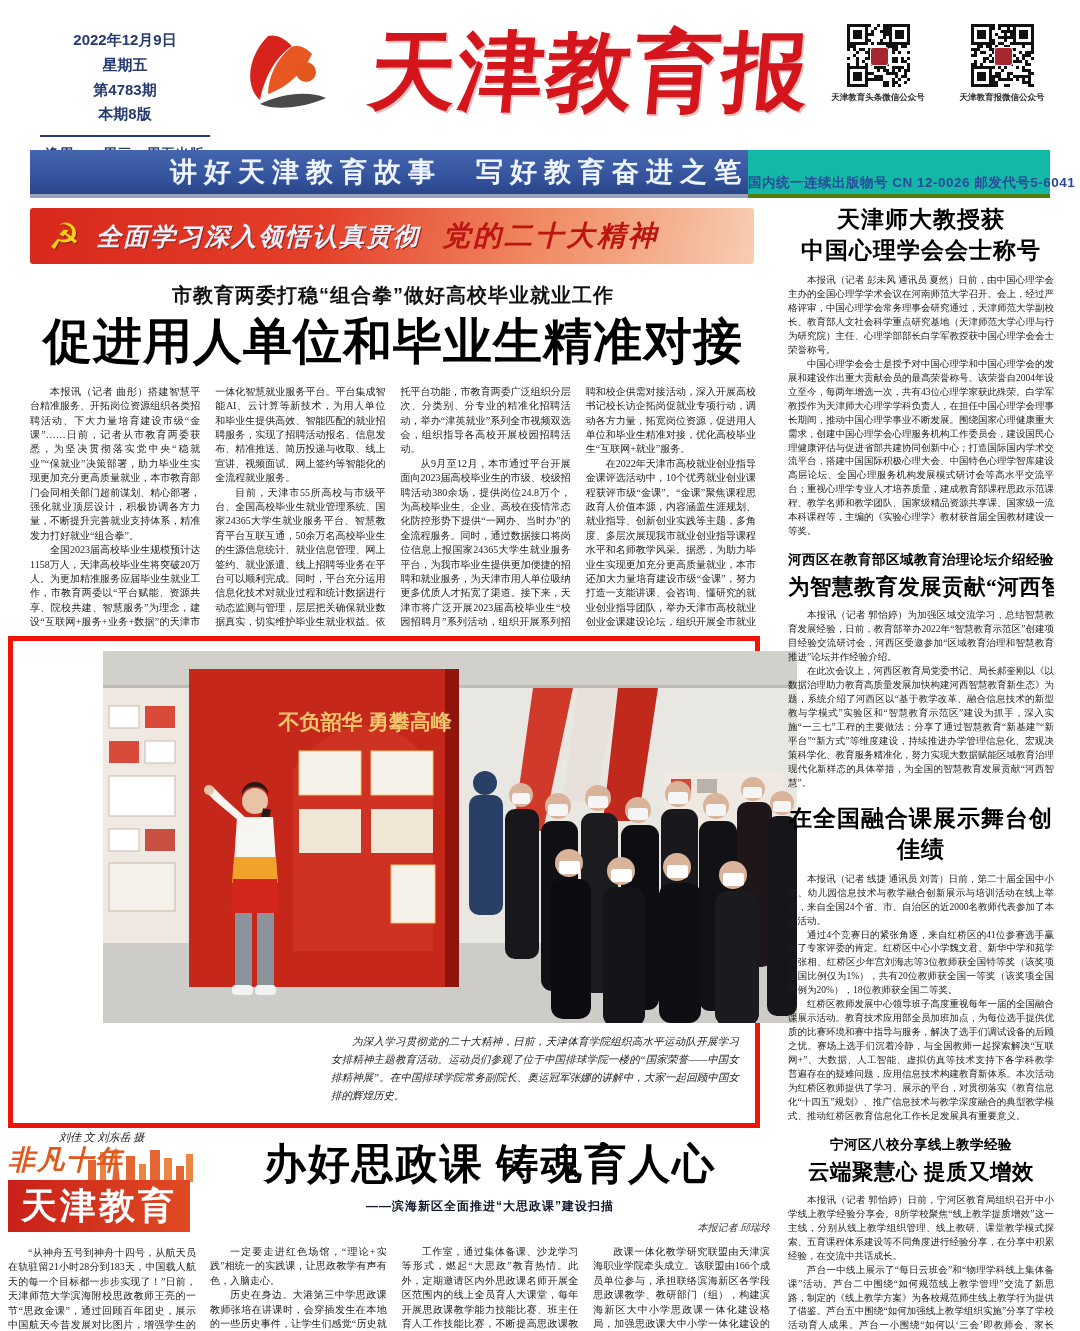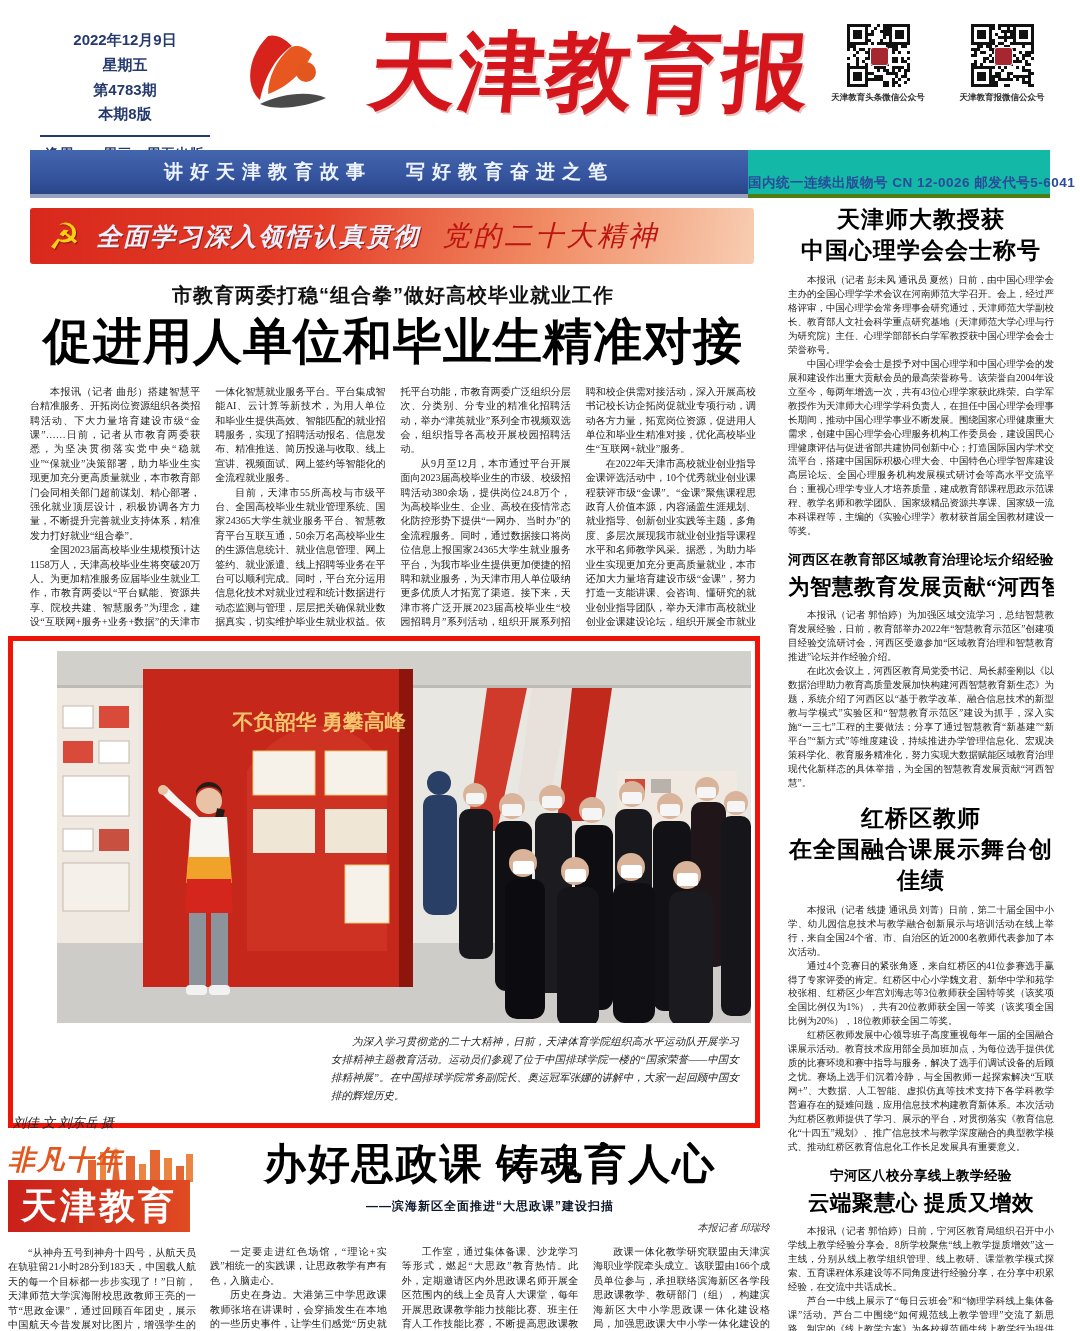--- a/index.html
+++ b/index.html
@@ -38,22 +38,22 @@
     position:absolute;left:50%;top:50%;width:17px;height:17px;margin:-8.5px 0 0 -8.5px;
     background:#a62730;border-radius:3px;border:1.5px solid #fff;
   }
   .qrcap{margin-top:5px;font-size:8.5px;color:#333;font-family:"Liberation Sans","DejaVu Sans",sans-serif;font-weight:bold;}
   
   .band-blue-wrap{position:absolute;top:150px;left:30px;width:1020px;height:50px;}
   .band-blue{
     position:absolute;left:0;top:0;width:718px;height:44px;
     background:linear-gradient(180deg,#4466ae 0%,#32519a 70%,#2a4488 100%);
     border-bottom:4px solid #97a3bd;
-    display:flex;align-items:center;justify-content:center;gap:34px;
-    color:#eef4ff;font-size:19px;font-weight:bold;letter-spacing:7px;
+    display:flex;align-items:center;justify-content:flex-end;gap:34px;
+    color:#eef4ff;font-size:27px;font-weight:bold;letter-spacing:7px;
     font-family:"Liberation Sans","DejaVu Sans",sans-serif;
   }
   .band-blue-tail{
     position:absolute;left:718px;right:0;top:0;height:44px;border-bottom:4px solid #4d7c0f;
     background:#14b8a6;display:flex;align-items:flex-end;justify-content:flex-start;
   }
   .issn{
     color:#2b4a9b;font-weight:bold;font-size:13.5px;letter-spacing:.5px;
     font-family:"Liberation Sans","DejaVu Sans",sans-serif;padding-bottom:2px;white-space:nowrap;
   }
@@ -63,21 +63,21 @@
     background:linear-gradient(100deg,#d8281c 0%,#e4402a 40%,#f08a62 70%,#f8cdb2 100%);
     border-radius:3px;display:flex;align-items:center;padding:0 18px;box-sizing:border-box;
     overflow:hidden;
   }
   .emblem{font-family:"DejaVu Sans",sans-serif;color:#f8d116;font-size:36px;margin-right:16px;text-shadow:1px 1px 1px #8d1208;}
   .slogan1{
     color:#e9f1ff;font-size:25px;font-weight:900;font-style:italic;letter-spacing:2px;
     text-shadow:1px 1px 0 #9c1a0e;font-family:"Liberation Sans","DejaVu Sans",sans-serif;white-space:nowrap;
   }
   .slogan2{
-    color:#bc1410;font-size:28px;font-weight:400;font-style:italic;letter-spacing:3px;margin-left:22px;
+    color:#bc1410;font-size:28px;font-weight:700;font-style:italic;letter-spacing:3px;margin-left:22px;
     font-family:"Liberation Serif","DejaVu Serif",serif;white-space:nowrap;
   }
   
   .lead{position:absolute;top:282px;left:30px;width:726px;}
   .lead .kicker{
     text-align:center;font-size:20px;font-weight:bold;letter-spacing:1px;color:#111;
     font-family:"Liberation Sans","DejaVu Sans",sans-serif;
   }
   .lead .headline{
     text-align:center;font-size:49px;font-weight:900;letter-spacing:1px;color:#000;
@@ -85,29 +85,29 @@
   }
   .lead-cols{
     margin-top:16px;height:252px;overflow:hidden;
     column-count:4;column-gap:15px;column-fill:auto;
     font-size:10px;line-height:1.44;text-align:justify;color:#222;
   }
   .lead-cols p,.bottom-col p,.side-body p{margin:0;text-indent:2em;}
   
   .photo-box{
     position:absolute;top:636px;left:8px;width:752px;height:492px;
-    border:5px solid #ee1407;background:#fff;box-sizing:border-box;
+    border:5px solid #ee1407;background:#fff;box-sizing:border-box;padding-left:46px;
   }
   .photo-frame{margin:10px 4px 0 44px;width:694px;height:372px;background:#dddbd6;overflow:hidden;}
   .caption-row{display:flex;margin-top:10px;}
   .caption{
     margin-left:auto;width:408px;margin-right:16px;
     font-size:10.5px;line-height:1.7;font-style:italic;color:#222;text-align:justify;text-indent:2em;
   }
-  .credit{margin-left:auto;margin-right:40px;margin-top:10px;font-size:13px;font-style:italic;color:#222;}
+  .credit{margin-left:auto;margin-right:40px;margin-top:26px;font-size:11px;font-style:italic;color:#222;}
   
   .sidebar{position:absolute;top:204px;left:788px;width:266px;height:1127px;overflow:hidden;}
   .side-art{margin-bottom:12px;}
   .side-h1{
     text-align:center;font-weight:900;color:#000;font-size:23px;line-height:1.35;letter-spacing:1px;
   }
   .side-kicker{
     text-align:center;font-weight:bold;font-size:13.5px;color:#000000;margin-bottom:3px;letter-spacing:.5px;
     font-family:"Liberation Sans","DejaVu Sans",sans-serif;
   }
@@ -1237,21 +1237,20 @@
     <div class="side-kicker">河西区在教育部区域教育治理论坛介绍经验</div>
     <div class="side-head">为智慧教育发展贡献“河西智慧”</div>
     <div class="side-body">
       <p>本报讯（记者 郭怡婷）为加强区域交流学习，总结智慧教育发展经验，日前，教育部举办2022年“智慧教育示范区”创建项目经验交流研讨会，河西区受邀参加“区域教育治理和智慧教育推进”论坛并作经验介绍。</p>
       <p>在此次会议上，河西区教育局党委书记、局长郝奎刚以《以数据治理助力教育高质量发展加快构建河西智慧教育新生态》为题，系统介绍了河西区以“基于教学改革、融合信息技术的新型教与学模式”实验区和“智慧教育示范区”建设为抓手，深入实施“一三七”工程的主要做法；分享了通过智慧教育“新基建”“新平台”“新方式”等维度建设，持续推进办学管理信息化、宏观决策科学化、教育服务精准化，努力实现大数据赋能区域教育治理现代化新样态的具体举措，为全国的智慧教育发展贡献“河西智慧”。</p>
     </div>
   </div>
 
   <div class="side-art">
     <div class="side-h1">
-      <div>红桥区教师</div>
       <div>在全国融合课展示舞台创佳绩</div>
     </div>
     <div class="side-body">
       <p>本报讯（记者 线捷 通讯员 刘菁）日前，第二十届全国中小学、幼儿园信息技术与教学融合创新展示与培训活动在线上举行，来自全国24个省、市、自治区的近2000名教师代表参加了本次活动。</p>
       <p>通过4个竞赛日的紧张角逐，来自红桥区的41位参赛选手赢得了专家评委的肯定。红桥区中心小学魏文君、新华中学和苑学校张相、红桥区少年宫刘海志等3位教师获全国特等奖（该奖项全国比例仅为1%），共有20位教师获全国一等奖（该奖项全国比例为20%），18位教师获全国二等奖。</p>
       <p>红桥区教师发展中心领导班子高度重视每年一届的全国融合课展示活动。教育技术应用部全员加班加点，为每位选手提供优质的比赛环境和赛中指导与服务，解决了选手们调试设备的后顾之忧。赛场上选手们沉着冷静，与全国教师一起探索解决“互联网+”、大数据、人工智能、虚拟仿真等技术支持下各学科教学普遍存在的疑难问题，应用信息技术构建教育新体系。本次活动为红桥区教师提供了学习、展示的平台，对贯彻落实《教育信息化“十四五”规划》、推广信息技术与教学深度融合的典型教学模式、推动红桥区教育信息化工作长足发展具有重要意义。</p>
     </div>
   </div>
 
   <div class="side-art">

